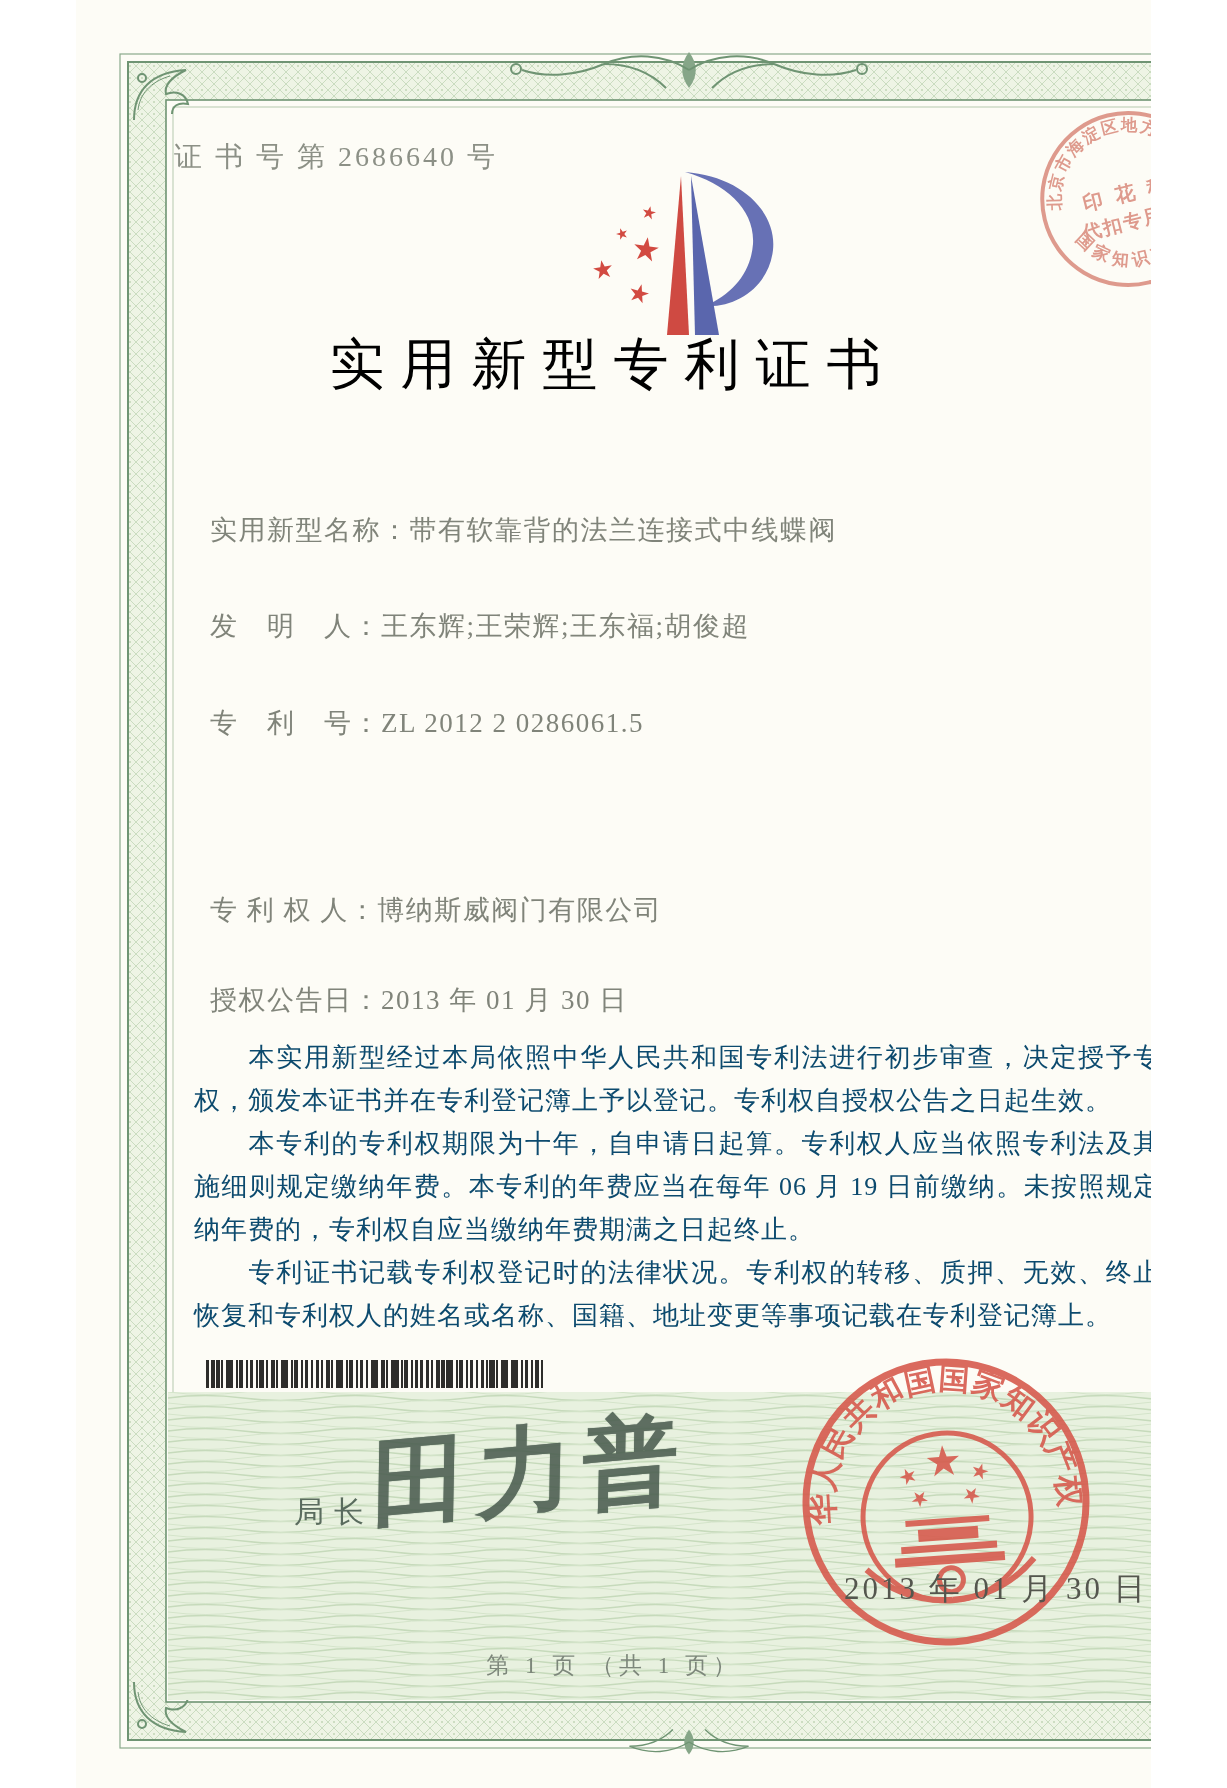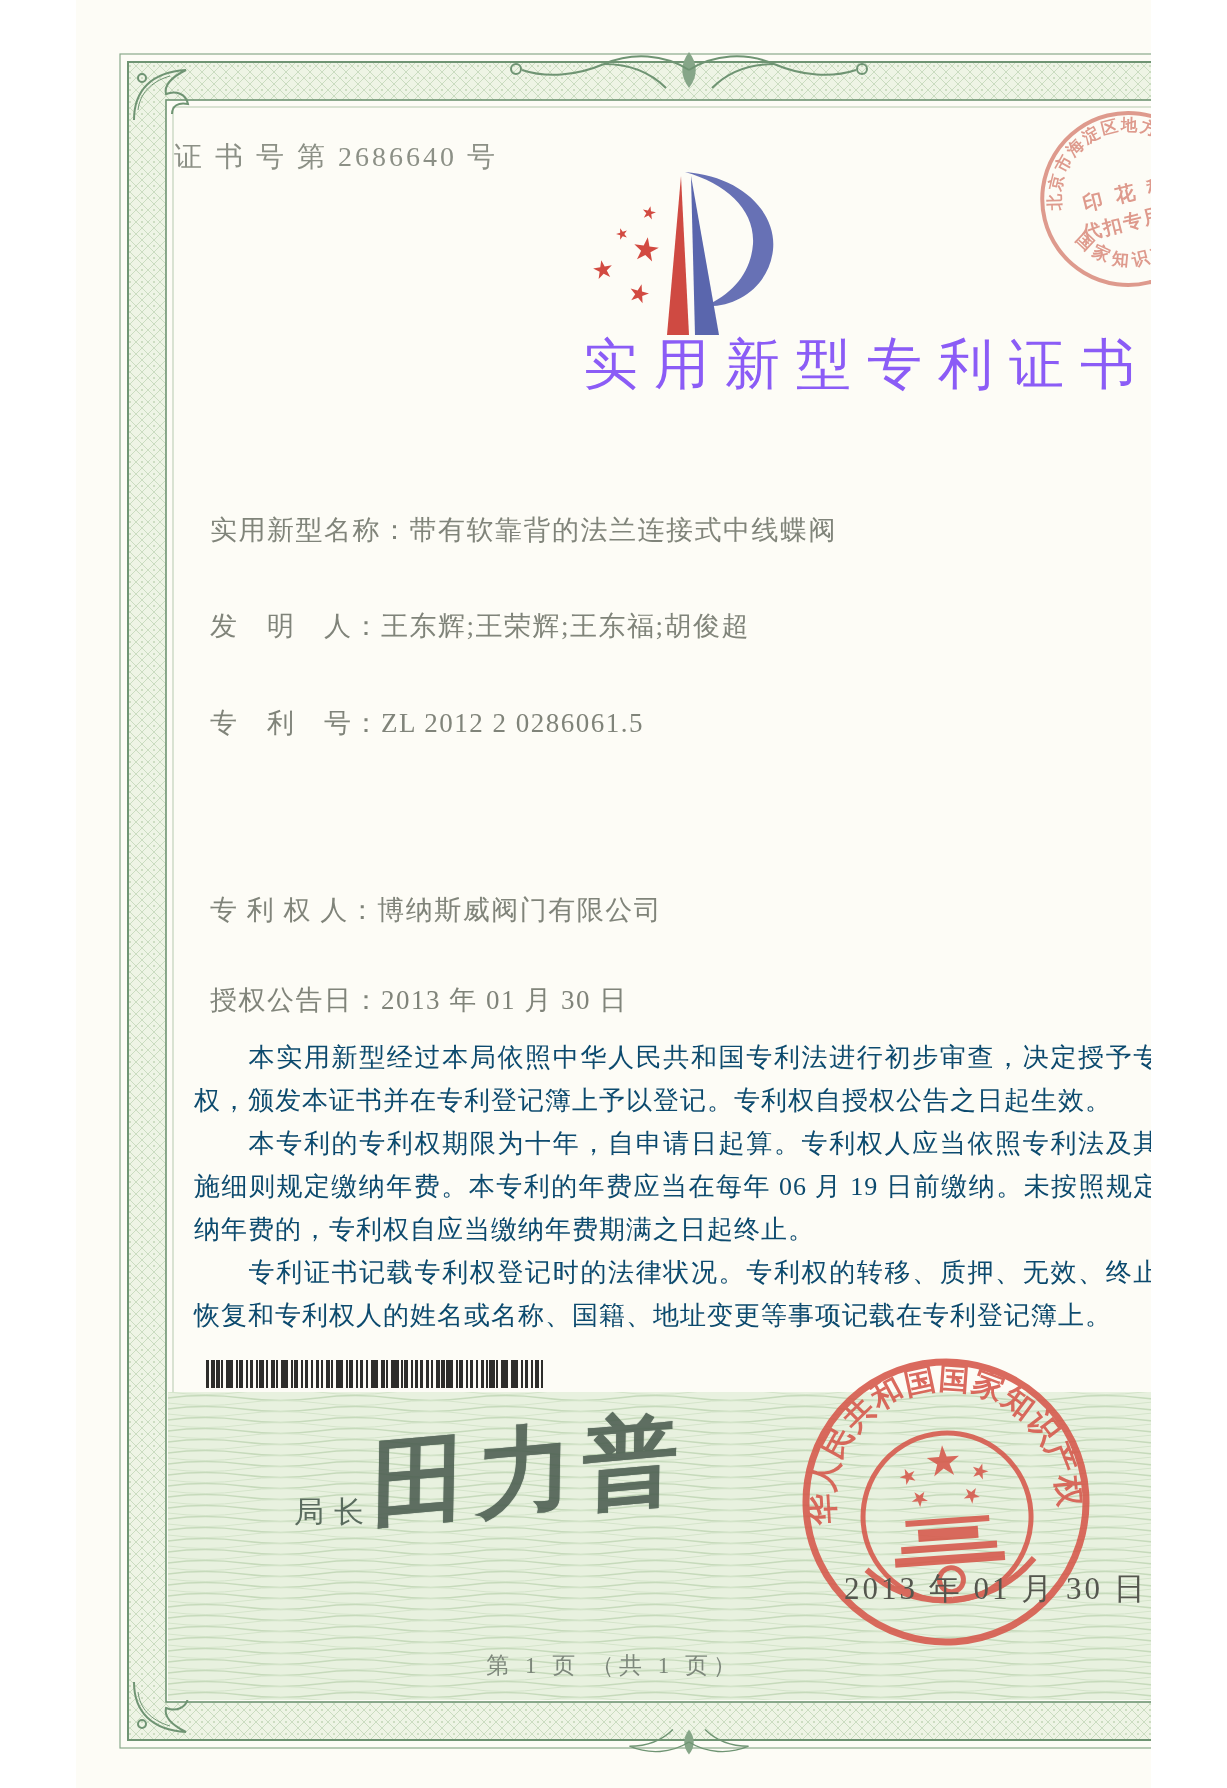--- a/index.html
+++ b/index.html
@@ -9,22 +9,22 @@
     font-family:"Liberation Serif","DejaVu Serif",serif;
   }
   .layer{position:absolute;inset:0;}
   .border-svg{z-index:0;}
   .wave-band{position:absolute;left:92px;top:1392px;width:1044px;height:308px;z-index:1;}
   .content{position:absolute;inset:0;z-index:2;}
 
   .cert-no{position:absolute;left:98px;top:138px;font-size:28px;color:#8c9086;letter-spacing:3px;}
   .tax-stamp{position:absolute;left:950px;top:96px;width:204px;height:204px;opacity:.85;}
   .logo{position:absolute;left:505px;top:150px;width:215px;height:185px;}
-  .title{position:absolute;left:0;right:0;top:328px;margin:0;text-align:right;
-    font-size:55px;font-weight:500;color:#8b5cf6;letter-spacing:16px;}
+  .title{position:absolute;left:0;right:0;top:328px;margin:0;text-align:center;
+    font-size:55px;font-weight:500;color:#000000;letter-spacing:16px;}
 
   .field{position:absolute;left:134px;font-size:27px;color:#80847a;letter-spacing:1.5px;white-space:nowrap;}
   .f0{top:512px}.f1{top:608px}.f2{top:705px}.f3{top:802px}.f4{top:892px}.f5{top:982px}
 
   .paras{position:absolute;left:118px;top:1036px;width:994px;font-size:26px;line-height:43px;
     color:#0c4a6e;text-align:justify;letter-spacing:1px;}
   .paras p{margin:0;text-indent:2.1em;}
 
   .barcode{position:absolute;left:130px;top:1360px;width:338px;height:28px;background-color:#fdfcf6;
     background-image:

